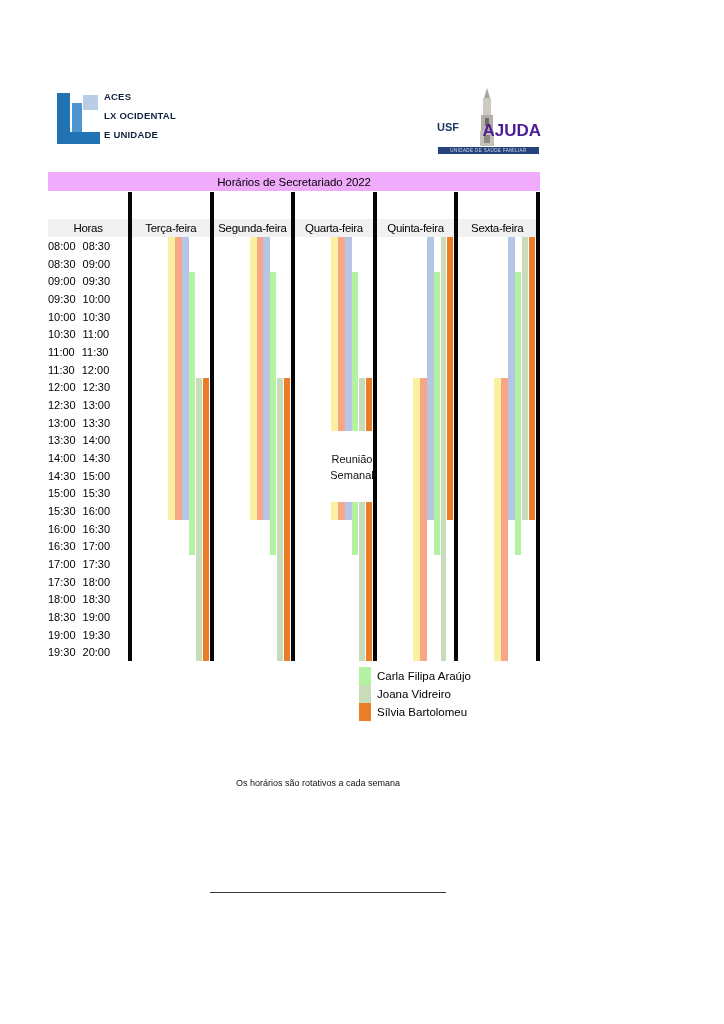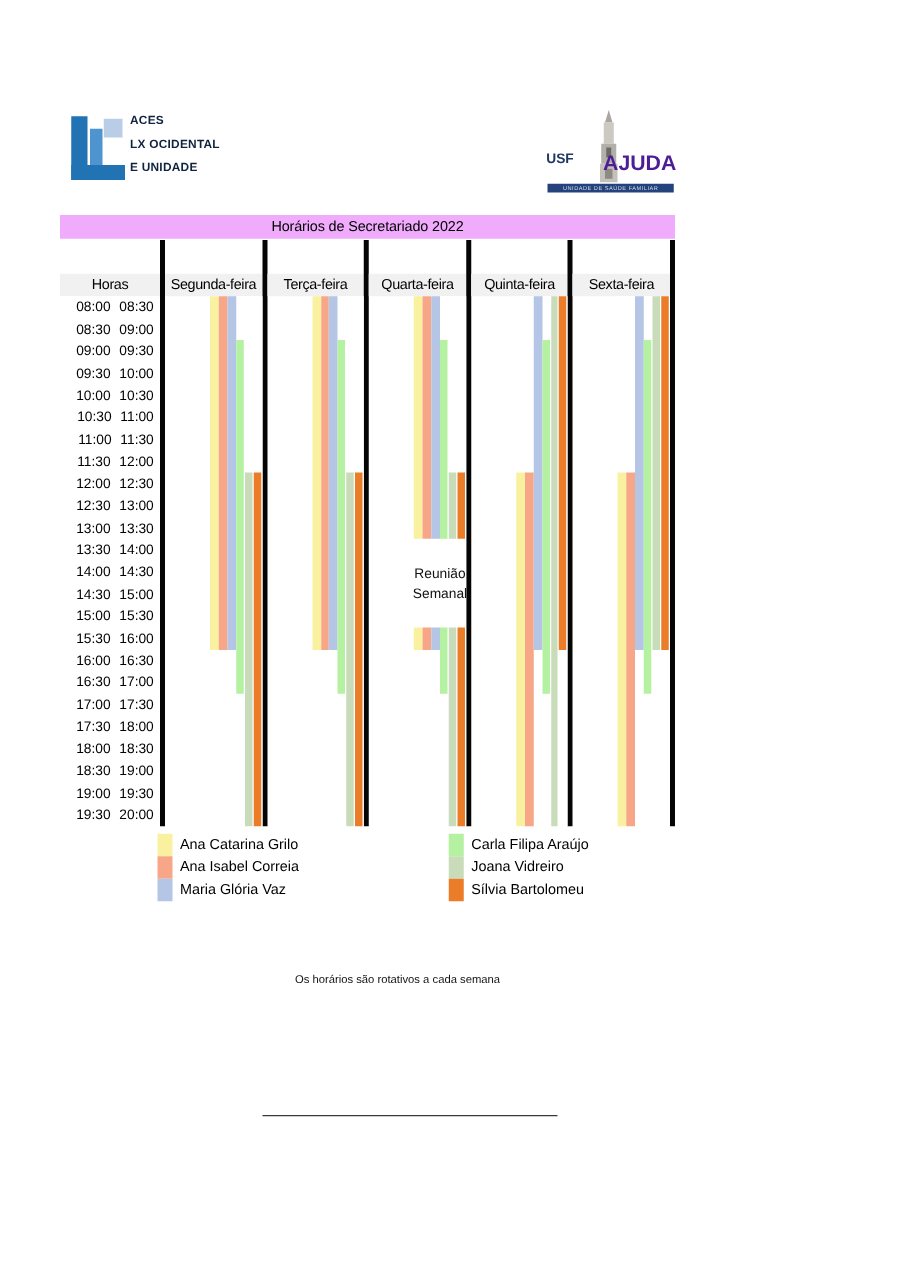--- a/index.html
+++ b/index.html
@@ -28,21 +28,21 @@
 
   
   .sched { position:absolute; left:48px; top:172px; width:492px; }
   .title-bar { height:19px; background:#f0abfc; display:flex; align-items:center; justify-content:center;
                font-weight:normal; font-size:11.5px; letter-spacing:-.1px; }
   .cols { display:flex; margin-top:1px; }
   .hours-col { width:80px; }
   .hdr-cell { height:18px; background:#F1F1F1; display:flex; align-items:center; justify-content:center;
               font-size:11.5px; white-space:nowrap; overflow:visible; letter-spacing:-.3px;margin-top:27px; }
   .hours-rows { height:424px; display:flex; flex-direction:column; background:#fff; }
-  .time-row { flex:1 1 0; display:flex; justify-content:flex-end; align-items:center;
+  .time-row { flex:1 1 0; display:flex; align-items:center;
               gap:7px; padding-right:5px; font-size:11px; }
   .day-col { width:77.6px; border-left:4px solid #050505; }
   .day-col.last { border-right:4px solid #050505; }
   .day-grid { position:relative; height:424px; background:#fff;margin-left:36px; }
   .bar { position:absolute; }
   .meeting { position:absolute; left:0; right:0; display:flex; flex-direction:column;
              align-items:center; justify-content:center; gap:4px; font-size:11px; color:#111; }
 
   
   .legend-block { position:absolute; top:667px; }
@@ -189,32 +189,32 @@
               <span>19:30</span>
             </div>
             <div class="time-row">
               <span>19:30</span>
               <span>20:00</span>
             </div>
           </div>
       </div>
 
     <div class="day-col">
-          <div class="hdr-cell">Segunda-feira</div>
+          <div class="hdr-cell">Terça-feira</div>
           <div class="day-grid">
             <div class="bar" title="Ana Catarina Grilo 08:00–16:00" style="left: 0%; width: 16.6667%; top: 0%; height: 66.6667%; background: rgb(250, 241, 160);"></div>
             <div class="bar" title="Ana Isabel Correia 08:00–16:00" style="left: 16.6667%; width: 16.6667%; top: 0%; height: 66.6667%; background: rgb(247, 166, 135);"></div>
             <div class="bar" title="Maria Glória Vaz 08:00–16:00" style="left: 33.3333%; width: 16.6667%; top: 0%; height: 66.6667%; background: rgb(181, 197, 230);"></div>
             <div class="bar" title="Carla Filipa Araújo 09:00–17:00" style="left: 50%; width: calc(16.6667% - 1px); top: 8.33333%; height: 66.6667%; background: rgb(180, 241, 161);"></div>
             <div class="bar" title="Joana Vidreiro 12:00–20:00" style="left: 66.6667%; width: calc(16.6667% - 1px); top: 33.3333%; height: 66.6667%; background: rgb(200, 220, 186);"></div>
             <div class="bar" title="Sílvia Bartolomeu 12:00–20:00" style="left: 83.3333%; width: calc(16.6667% - 1px); top: 33.3333%; height: 66.6667%; background: rgb(235, 125, 40);"></div>
           </div>
         </div>
         <div class="day-col">
-          <div class="hdr-cell">Terça-feira</div>
+          <div class="hdr-cell">Segunda-feira</div>
           <div class="day-grid">
             <div class="bar" title="Ana Catarina Grilo 08:00–16:00" style="left: 0%; width: 16.6667%; top: 0%; height: 66.6667%; background: rgb(250, 241, 160);"></div>
             <div class="bar" title="Ana Isabel Correia 08:00–16:00" style="left: 16.6667%; width: 16.6667%; top: 0%; height: 66.6667%; background: rgb(247, 166, 135);"></div>
             <div class="bar" title="Maria Glória Vaz 08:00–16:00" style="left: 33.3333%; width: 16.6667%; top: 0%; height: 66.6667%; background: rgb(181, 197, 230);"></div>
             <div class="bar" title="Carla Filipa Araújo 09:00–17:00" style="left: 50%; width: calc(16.6667% - 1px); top: 8.33333%; height: 66.6667%; background: rgb(180, 241, 161);"></div>
             <div class="bar" title="Joana Vidreiro 12:00–20:00" style="left: 66.6667%; width: calc(16.6667% - 1px); top: 33.3333%; height: 66.6667%; background: rgb(200, 220, 186);"></div>
             <div class="bar" title="Sílvia Bartolomeu 12:00–20:00" style="left: 83.3333%; width: calc(16.6667% - 1px); top: 33.3333%; height: 66.6667%; background: rgb(235, 125, 40);"></div>
           </div>
         </div>
         <div class="day-col">
@@ -256,34 +256,20 @@
             <div class="bar" title="Ana Isabel Correia 12:00–20:00" style="left: 16.6667%; width: 16.6667%; top: 33.3333%; height: 66.6667%; background: rgb(247, 166, 135);"></div>
             <div class="bar" title="Maria Glória Vaz 08:00–16:00" style="left: 33.3333%; width: 16.6667%; top: 0%; height: 66.6667%; background: rgb(181, 197, 230);"></div>
             <div class="bar" title="Carla Filipa Araújo 09:00–17:00" style="left: 50%; width: calc(16.6667% - 1px); top: 8.33333%; height: 66.6667%; background: rgb(180, 241, 161);"></div>
             <div class="bar" title="Joana Vidreiro 08:00–16:00" style="left: 66.6667%; width: calc(16.6667% - 1px); top: 0%; height: 66.6667%; background: rgb(200, 220, 186);"></div>
             <div class="bar" title="Sílvia Bartolomeu 08:00–16:00" style="left: 83.3333%; width: calc(16.6667% - 1px); top: 0%; height: 66.6667%; background: rgb(235, 125, 40);"></div>
           </div>
         </div>
       </div>
   </div>
 
-  <div class="legend-block left" id="legend-left">
-      <div class="legend-item">
-        <div class="legend-swatch" style="background: rgb(250, 241, 160);"></div>
-        <span class="legend-label">Ana Catarina Grilo</span>
-      </div>
-      <div class="legend-item">
-        <div class="legend-swatch" style="background: rgb(247, 166, 135);"></div>
-        <span class="legend-label">Ana Isabel Correia</span>
-      </div>
-      <div class="legend-item">
-        <div class="legend-swatch" style="background: rgb(181, 197, 230);"></div>
-        <span class="legend-label">Maria Glória Vaz</span>
-      </div>
-    </div>
   <div class="legend-block right" id="legend-right">
       <div class="legend-item">
         <div class="legend-swatch" style="background: rgb(180, 241, 161);"></div>
         <span class="legend-label">Carla Filipa Araújo</span>
       </div>
       <div class="legend-item">
         <div class="legend-swatch" style="background: rgb(200, 220, 186);"></div>
         <span class="legend-label">Joana Vidreiro</span>
       </div>
       <div class="legend-item">

